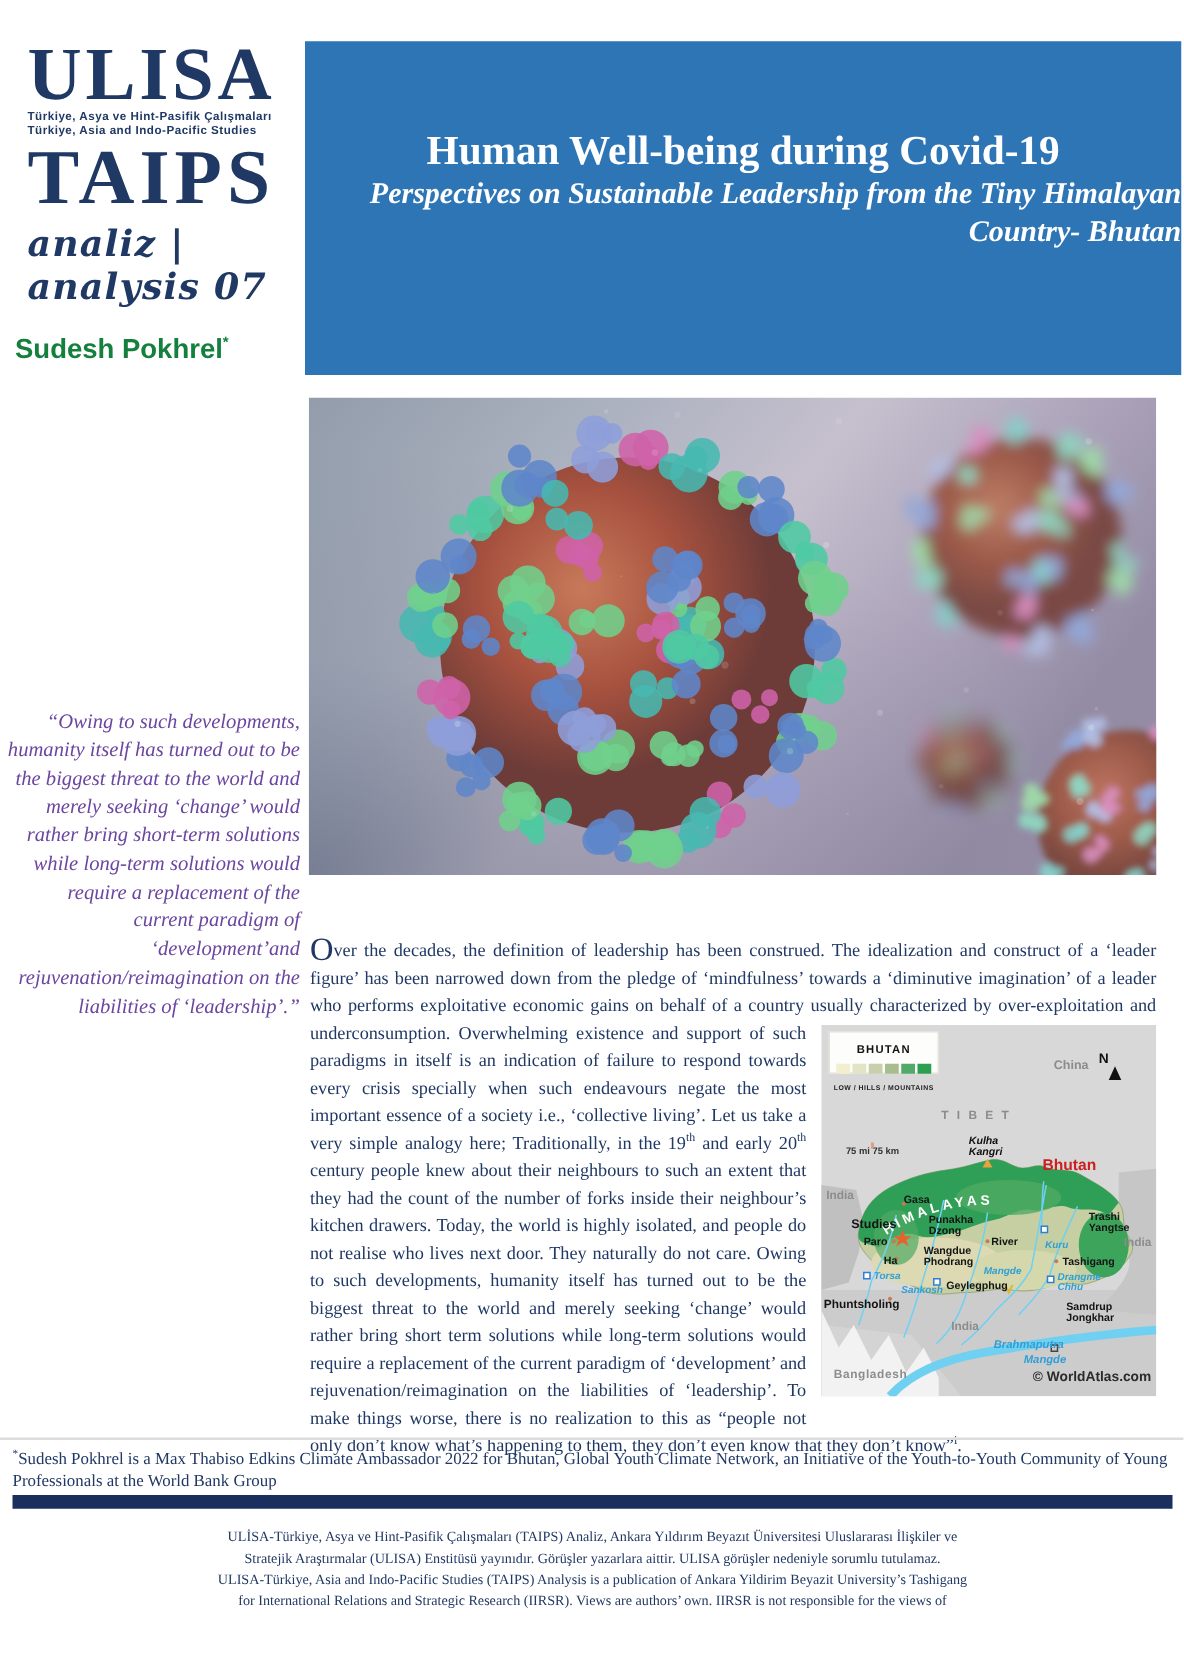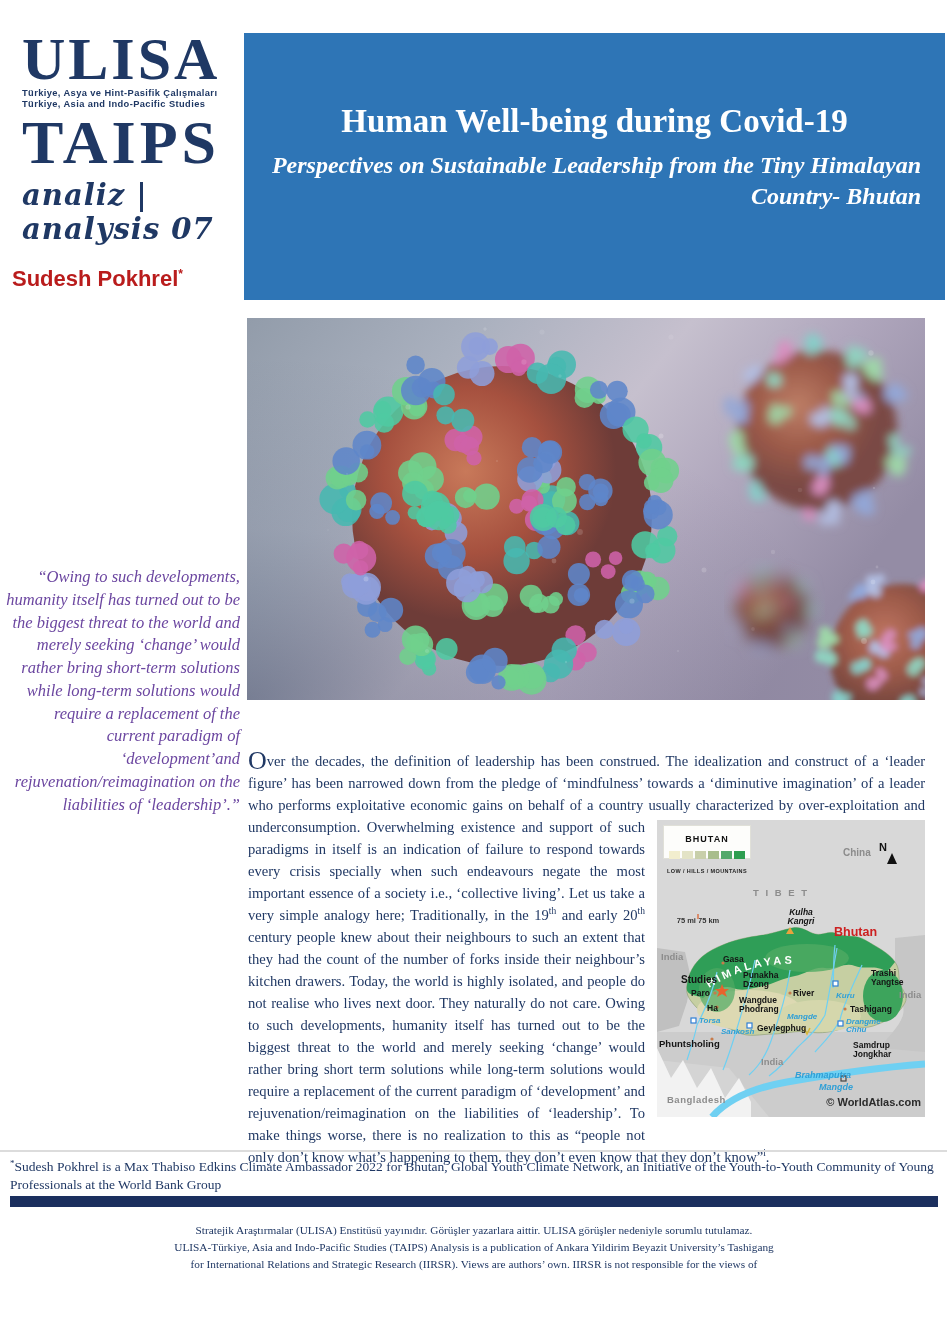--- a/index.html
+++ b/index.html
@@ -6,27 +6,27 @@
   .page{position:relative;width:947px;height:1339px;background:#ffffff;overflow:hidden;
         font-family:"Liberation Serif",serif;}
 
   
   .logo{position:absolute;left:22px;top:30px;width:222px;color:#1F3864;}
   .logo-ulisa{font-family:"Liberation Serif",serif;font-weight:bold;font-size:60px;line-height:58px;letter-spacing:3px;}
   .logo-sub{font-family:"Liberation Sans",sans-serif;font-weight:bold;font-size:9.3px;line-height:11px;letter-spacing:.4px;white-space:nowrap;}
   .logo-taips{font-family:"Liberation Serif",serif;font-weight:bold;font-size:62px;line-height:60px;letter-spacing:4px;margin-top:2px;}
   .logo-series{font-family:"DejaVu Serif",serif;font-style:italic;font-weight:bold;font-size:29px;margin-top:6px;letter-spacing:1px;}
   .author{position:absolute;left:12px;top:266px;font-family:"Liberation Sans",sans-serif;
-          font-weight:bold;font-size:22px;color:#b91c1c;letter-spacing:0px;}
+          font-weight:bold;font-size:22px;color:#15803d;letter-spacing:0px;}
   .author sup{font-size:12px;}
 
   
   .banner{position:absolute;left:244px;top:33px;width:701px;height:267px;background:#2E75B6;color:#ffffff;}
   .banner-title{margin-top:70px;text-align:center;font-weight:bold;font-size:33px;font-family:"Liberation Serif",serif;}
-  .banner-subtitle{margin-top:10px;padding-right:24px;text-align:right;font-weight:bold;font-style:italic;
+  .banner-subtitle{padding-right:0;text-align:right;font-weight:bold;font-style:italic;
                    font-size:24px;line-height:1.3;font-family:"Liberation Serif",serif;}
 
   
   .virus-fig{position:absolute;left:247px;top:318px;width:678px;height:382px;}
   .virus-fig svg{display:block;}
 
   
   .pull-quote{position:absolute;left:6px;top:566px;width:234px;text-align:right;
               font-style:italic;font-size:16.5px;line-height:1.38;color:#6B46A0;font-family:"Liberation Serif",serif;}
 
@@ -721,21 +721,21 @@
         <span class="legend-sub" style="display:block">LOW / HILLS / MOUNTAINS</span>
       </span>
       <span class="compass-n"><span>N</span><span class="tri"></span></span>
       <span class="ml region" style="left:186px;top:28px;font-size:10px">China</span>
       <span class="ml region" style="left:96px;top:68px;letter-spacing:2px">T I B E T</span>
       <span class="scale">
         <span>75 mi</span>
         <span class="bar"></span>
         <span>75 km</span>
       </span>
-      <span class="ml w" style="left:118px;top:88px;width:52px;font-size:8.5px;font-style:italic;font-weight:bold;color:#111;text-align:center">Kulha Kangri</span>
+      <span class="ml w" style="left:118px;top:88px;width:52px;font-size:8.5px;font-style:italic;font-weight:bold;color:#111;text-align:left">Kulha Kangri</span>
       <span class="ml" style="left:177px;top:106px;font-size:12.5px;font-weight:bold;color:#CC2020">Bhutan</span>
       <span class="ml region" style="left:4px;top:132px">India</span>
       <span class="ml town" style="left:66px;top:135px">Gasa</span>
       <span class="ml town" style="left:24px;top:155px;font-size:10px">Studies</span>
       <span class="ml town w" style="left:86px;top:151px;width:48px">Punakha Dzong</span>
       <span class="ml town" style="left:34px;top:169px">Paro</span>
       <span class="ml town" style="left:50px;top:184px">Ha</span>
       <span class="ml town w" style="left:82px;top:176px;width:50px">Wangdue Phodrang</span>
       <span class="ml town" style="left:136px;top:169px">River</span>
       <span class="ml town w" style="left:214px;top:149px;width:42px">Trashi Yangtse</span>
@@ -755,18 +755,19 @@
       <span class="ml river" style="left:162px;top:263px;font-size:9px">Mangde</span>
       <span class="attribution">© WorldAtlas.com</span>
     </span><span>paradigms in itself is an indication of failure to respond towards every crisis specially when such endeavours negate the most important essence of a society i.e., ‘collective living’. Let us take a very simple analogy here; Traditionally, in the 19</span><sup class="sup">th</sup><span> and early 20</span><sup class="sup">th</sup><span> century people knew about their neighbours to such an extent that they had the count of the number of forks inside their neighbour’s kitchen drawers. Today, the world is highly isolated, and people do not realise who lives next door. They naturally do not care. Owing to such developments, humanity itself has turned out to be the biggest threat to the world and merely seeking ‘change’ would rather bring short term solutions while long-term solutions would require a replacement of the current paradigm of ‘development’ and rejuvenation/reimagination on the liabilities of ‘leadership’. To make things worse, there is no realization to this as “people not only don’t know what’s happening to them, they don’t even know that they don’t know”</span><sup class="sup">i</sup><span>.</span></p>
 
   <div class="footnote-rule"></div>
   <div class="footnote"><sup class="sup">*</sup><span>Sudesh Pokhrel is a Max Thabiso Edkins Climate Ambassador 2022 for Bhutan, Global Youth Climate Network, an Initiative of the Youth-to-Youth Community of Young Professionals at the World Bank Group</span></div>
 
   <div class="navy-bar"></div>
 
   <div class="footer">
+    <div>ULİSA-Türkiye, Asya ve Hint-Pasifik Çalışmaları (TAIPS) Analiz, Ankara Yıldırım Beyazıt Üniversitesi Uluslararası İlişkiler ve</div>
     <div>Stratejik Araştırmalar (ULISA) Enstitüsü yayınıdır. Görüşler yazarlara aittir. ULISA görüşler nedeniyle sorumlu tutulamaz.</div>
     <div>ULISA-Türkiye, Asia and Indo-Pacific Studies (TAIPS) Analysis is a publication of Ankara Yildirim Beyazit University’s Tashigang</div>
     <div>for International Relations and Strategic Research (IIRSR). Views are authors’ own. IIRSR is not responsible for the views of</div>
   </div>
 
 </div>
 
 </body></html>

